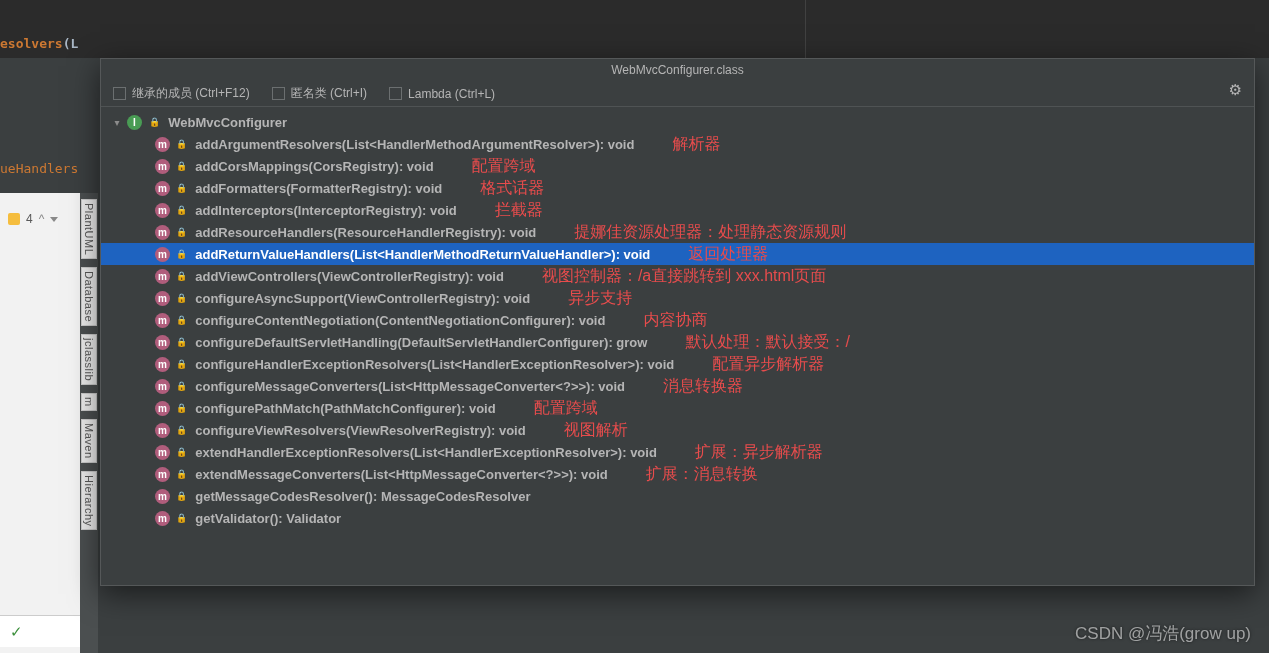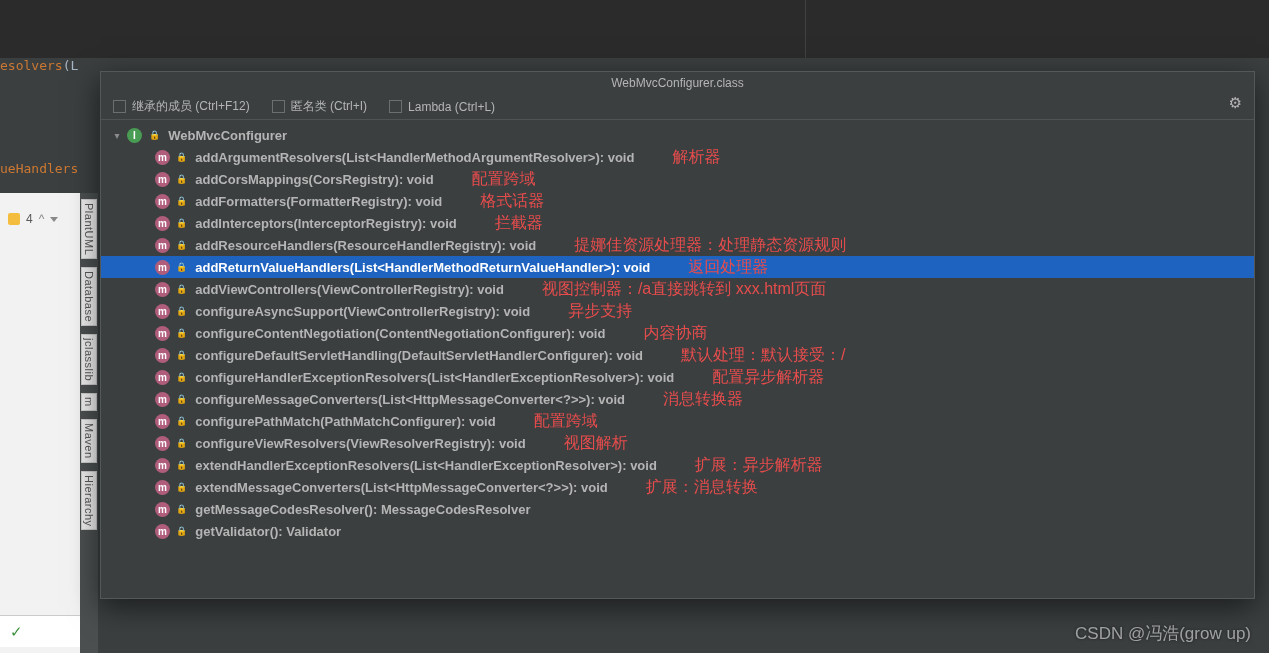--- a/index.html
+++ b/index.html
@@ -46,21 +46,21 @@
     background:#ffffff; border-top:1px solid #cccccc;
     display:flex; align-items:center; padding-left:10px;
   }
   .ok-check { color:#3b8f3b; font-size:15px; }
   .popup {
     position:absolute; left:100px; top:58px;
     width:1155px; height:528px;
     background:#3b3f40;
     border:1px solid #555859;
     box-shadow:0 8px 28px rgba(0,0,0,.55);
-    display:flex; flex-direction:column;margin-top:13px;
+    display:flex; flex-direction:column;
   }
   .popup-title {
     height:22px; display:flex; align-items:center; justify-content:center;
     color:#b5b5b5; font-size:12px;
   }
   .popup-toolbar {
     height:26px; display:flex; gap:22px;
     padding:0 12px;
     border-bottom:1px solid #4f5354;
   }
@@ -109,21 +109,21 @@
     position:absolute; left:805px; top:0; width:464px; height:58px;
     background:#2b2b2b; border-left:1px solid #414141;
   }
 </style>
 </head>
 <body>
 
 <div class="dark-top"></div>
 <div class="dark-right"></div>
 
-<div class="code-frag" style="left:0;top:58px;">
+<div class="code-frag" style="left:0;top:36px;font-weight:bold;">
   <span>esolvers</span><span class="pn">(L</span>
 </div>
 <div class="code-frag" style="left:0;top:153px;margin-top:8px;">
   <span>ueHandlers</span>
 </div>
 
 <div class="left-strip"></div>
 <div class="gutter-strip"></div>
 
 <div class="problems">
@@ -231,21 +231,21 @@
           <span class="indent-b"></span>
           <span class="ico-method">m</span>
           <span class="lock">🔒</span>
           <span class="member-text">configureContentNegotiation(ContentNegotiationConfigurer): void</span>
           <span class="ann">内容协商</span>
         </div>
         <div class="row">
           <span class="indent-b"></span>
           <span class="ico-method">m</span>
           <span class="lock">🔒</span>
-          <span class="member-text">configureDefaultServletHandling(DefaultServletHandlerConfigurer): void</span>
+          <span class="member-text">configureDefaultServletHandling(DefaultServletHandlerConfigurer): grow</span>
           <span class="ann">默认处理：默认接受：/</span>
         </div>
         <div class="row">
           <span class="indent-b"></span>
           <span class="ico-method">m</span>
           <span class="lock">🔒</span>
           <span class="member-text">configureHandlerExceptionResolvers(List&lt;HandlerExceptionResolver&gt;): void</span>
           <span class="ann">配置异步解析器</span>
         </div>
         <div class="row">

